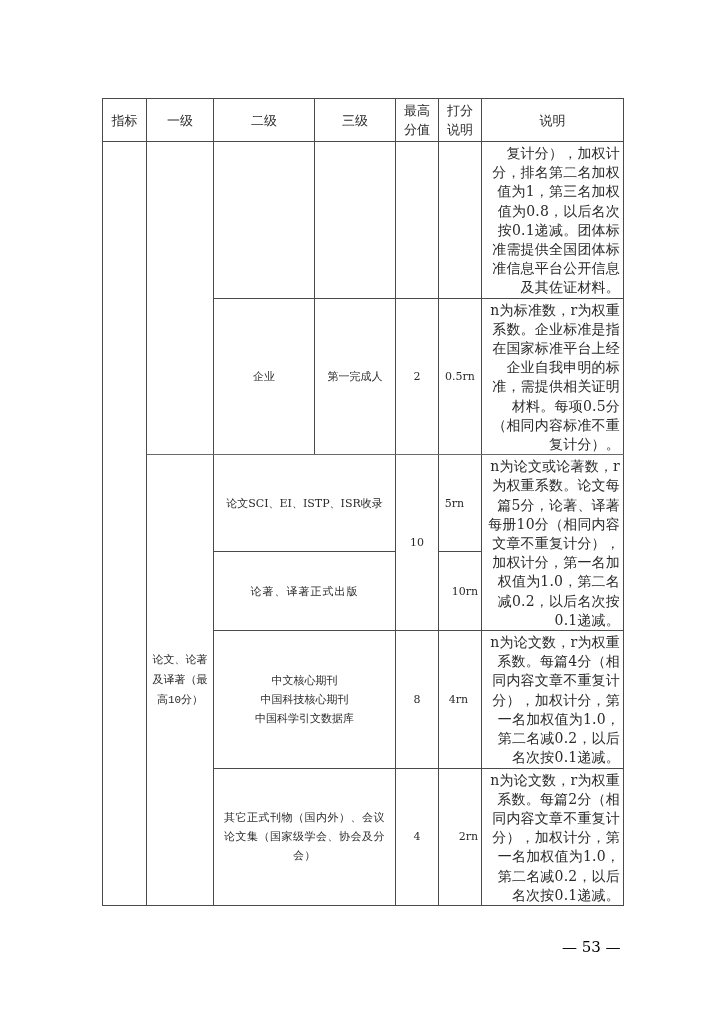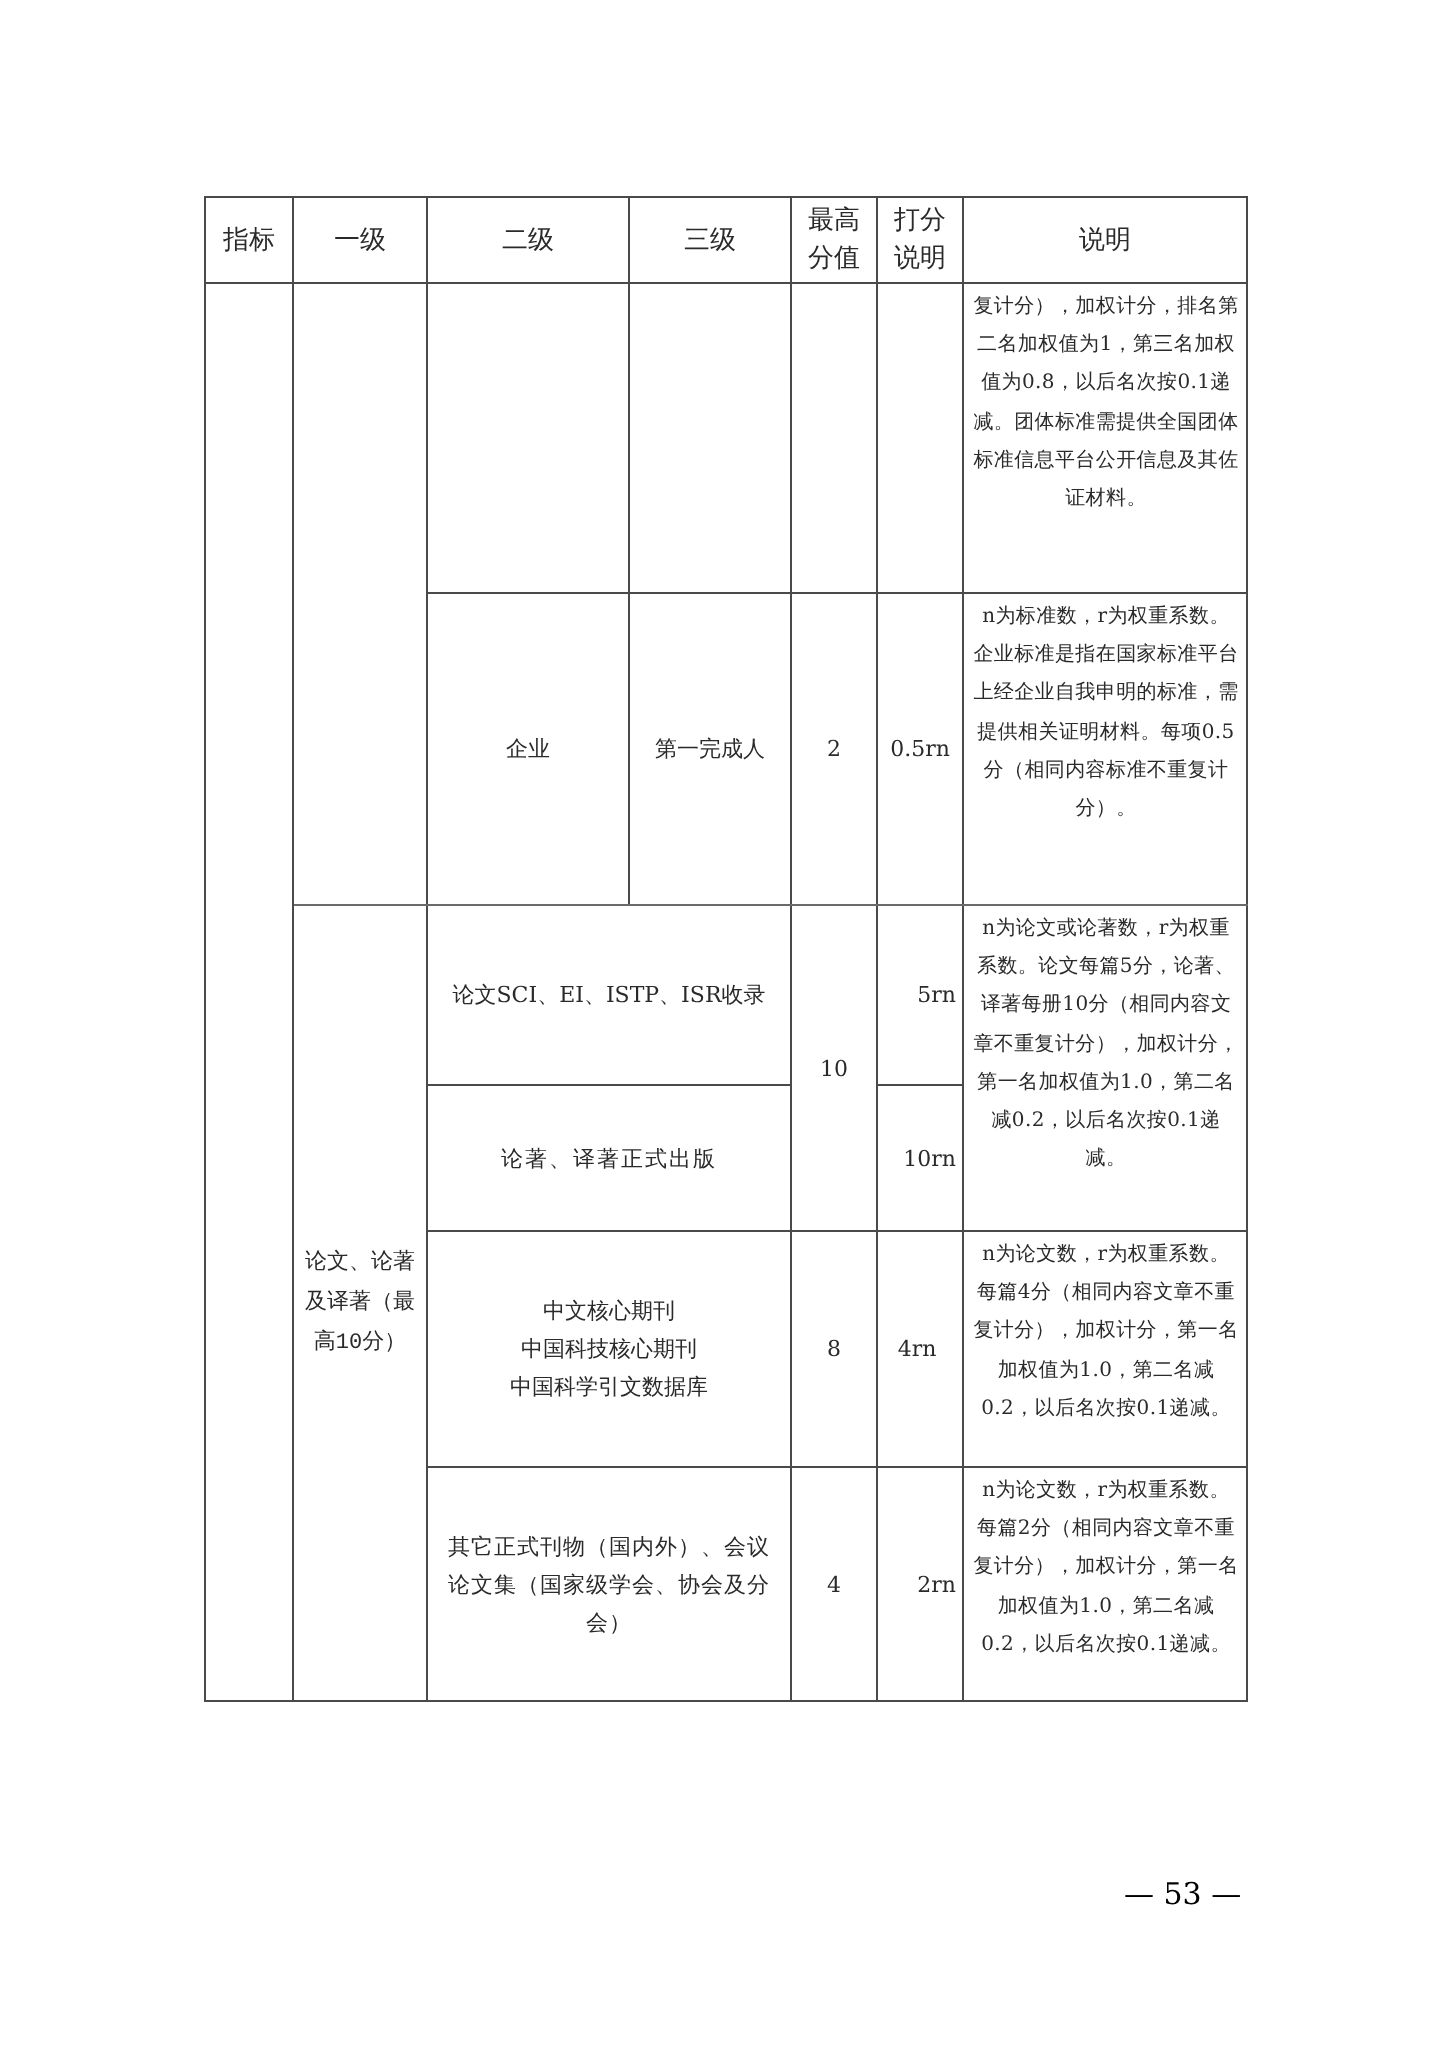--- a/index.html
+++ b/index.html
@@ -13,22 +13,22 @@
     border-collapse: collapse; table-layout: fixed;
     width: 521px;
   }
   .page-table td, .page-table th {
     border: 1px solid #4a4a4a; padding: 0; vertical-align: middle;
     text-align: center; font-weight: normal;
     font-size: 11px; line-height: 19px;
   }
   .page-table th { font-family: "DejaVu Sans", "Liberation Sans", sans-serif; font-size: 13px; line-height: 19px; }
   .page-table .desc {
-    text-align: center; vertical-align: top; padding: 2px 3px 0 4px;
-    font-size: 10px; line-height: 19.2px; letter-spacing: 0.2px;
+    text-align: right; vertical-align: top; padding: 2px 3px 0 4px;
+    font-size: 14px; line-height: 19.2px; letter-spacing: 0.2px;
   }
   .page-table .left-text { line-height: 20px; font-family: Liberation Mono, monospace; }
   .thick-bottom { border-bottom: 1.5px solid #6a6a6a !important; }
   .page-number {
     position: absolute; left: 562px; top: 938px;
     font-size: 15px; color: #000000;
   }
 </style>
 </head>
 <body>
@@ -77,21 +77,21 @@
       <td class="thick-bottom">第一完成人</td>
       <td class="thick-bottom">2</td>
       <td class="thick-bottom">0.5rn</td>
       <td class="desc thick-bottom">n为标准数，r为权重系数。企业标准是指在国家标准平台上经企业自我申明的标准，需提供相关证明材料。每项0.5分（相同内容标准不重复计分）。</td>
     </tr>
 
     <tr style="height:90px">
       <td rowspan="4" class="left-text" style="padding:0 3px;">论文、论著及译著（最高10分）</td>
       <td colspan="2" style="padding:0 4px; vertical-align:middle;">论文SCI、EI、ISTP、ISR收录</td>
       <td rowspan="2">10</td>
-      <td style="text-align:right; padding-right:3px;">5rn</td>
+      <td style="text-align:right; padding-right:17px;">5rn</td>
       <td rowspan="2" class="desc">n为论文或论著数，r为权重系数。论文每篇5分，论著、译著每册10分（相同内容文章不重复计分），加权计分，第一名加权值为1.0，第二名减0.2，以后名次按0.1递减。</td>
     </tr>
 
     <tr style="height:73px">
       <td colspan="2" style="letter-spacing:1px;">论著、译著正式出版</td>
       <td style="text-align:right; padding-right:3px;">10rn</td>
     </tr>
 
     <tr style="height:118px">
       <td colspan="2">

